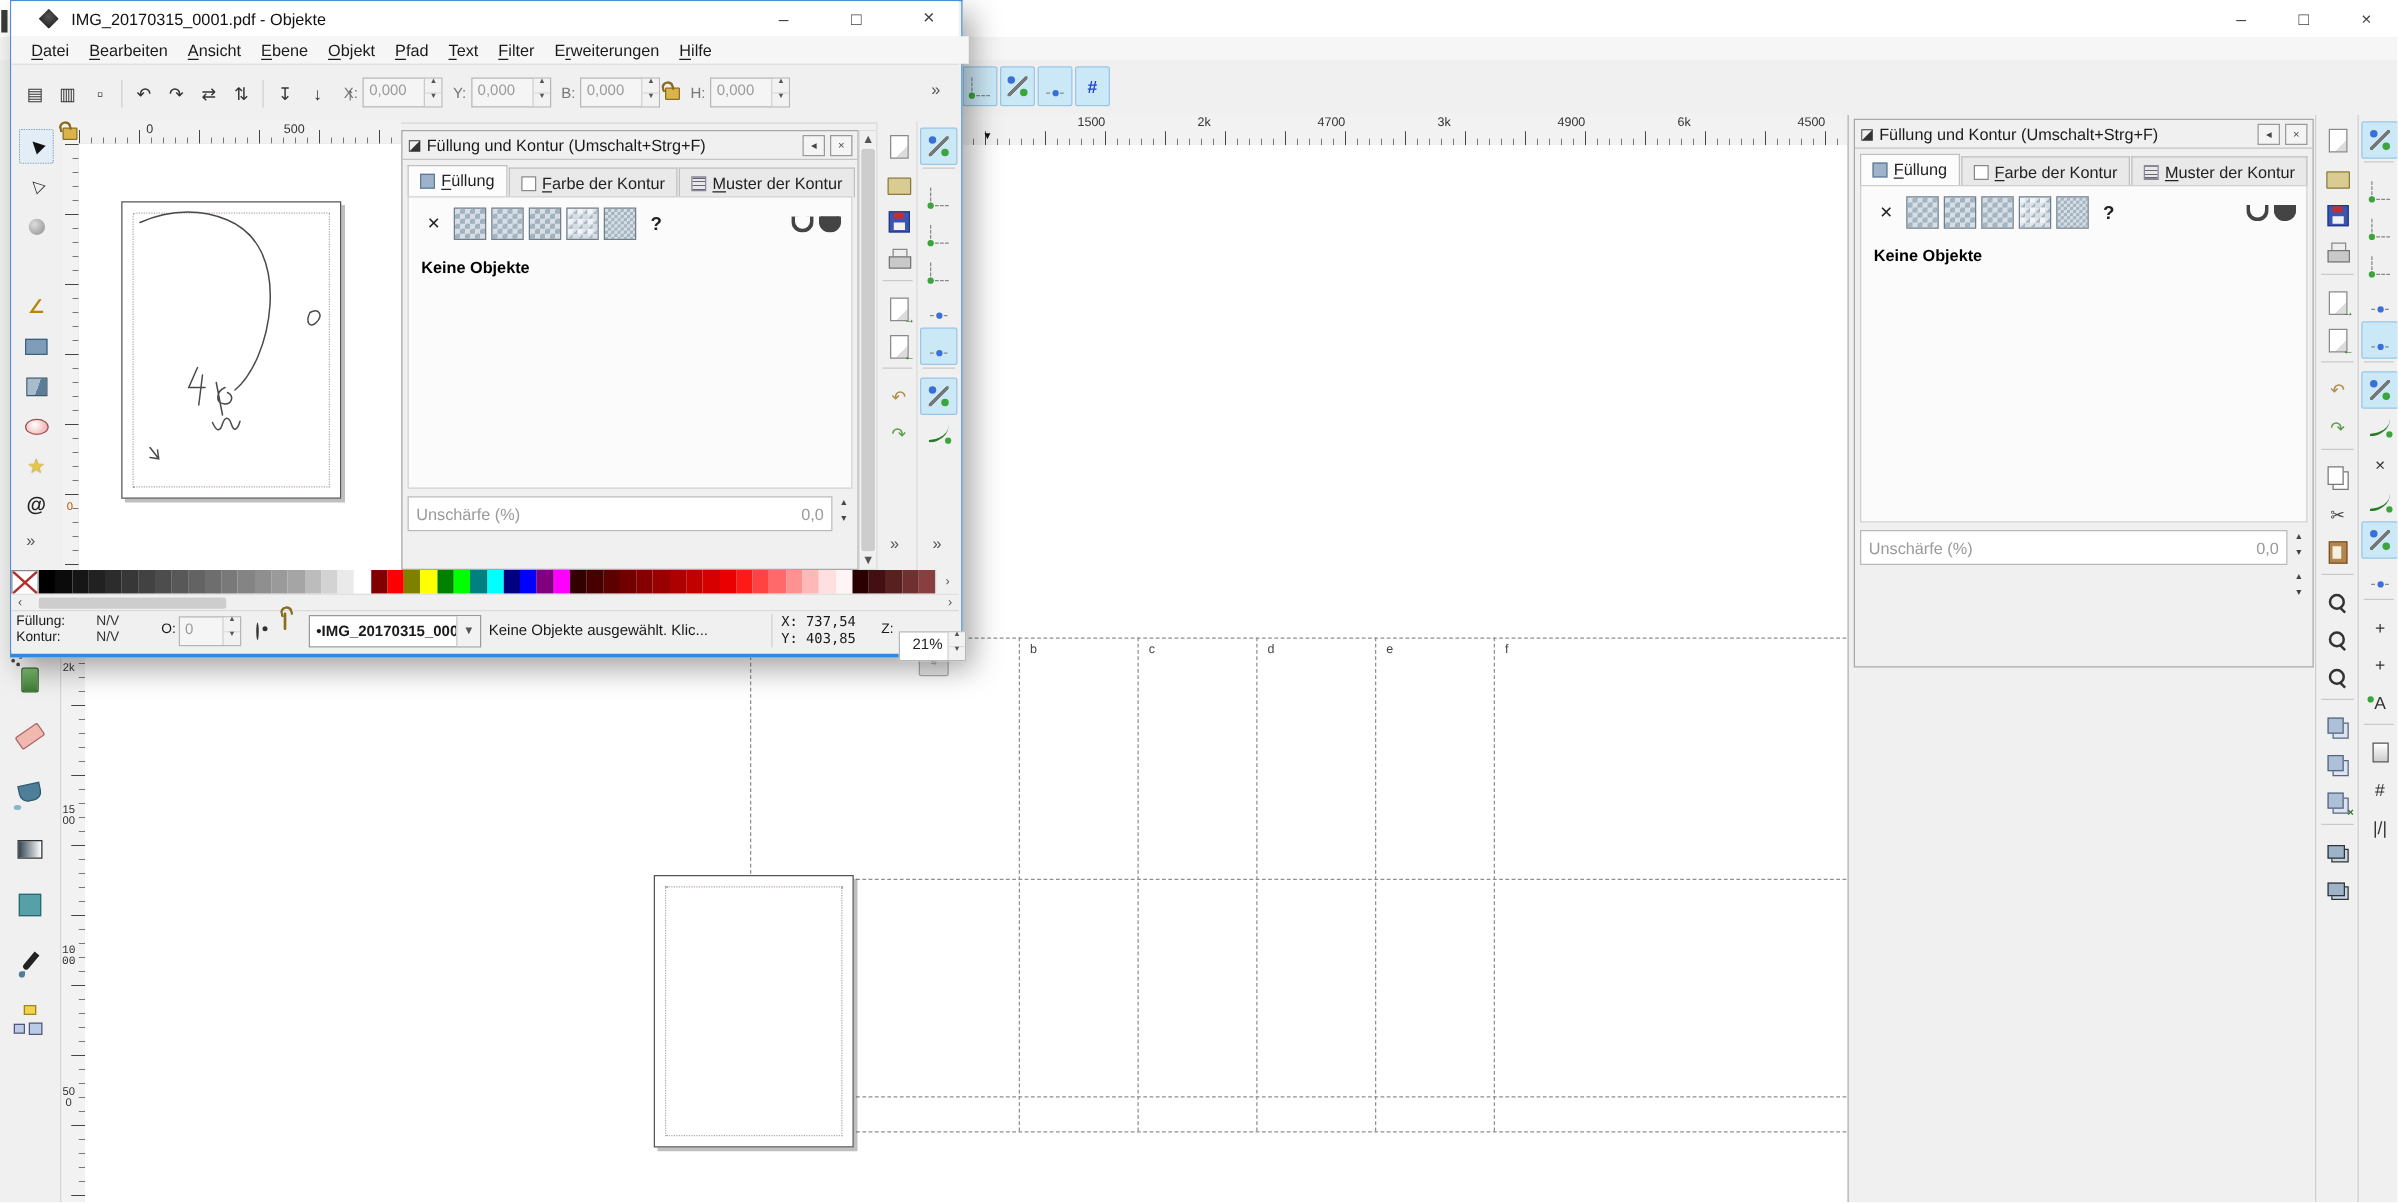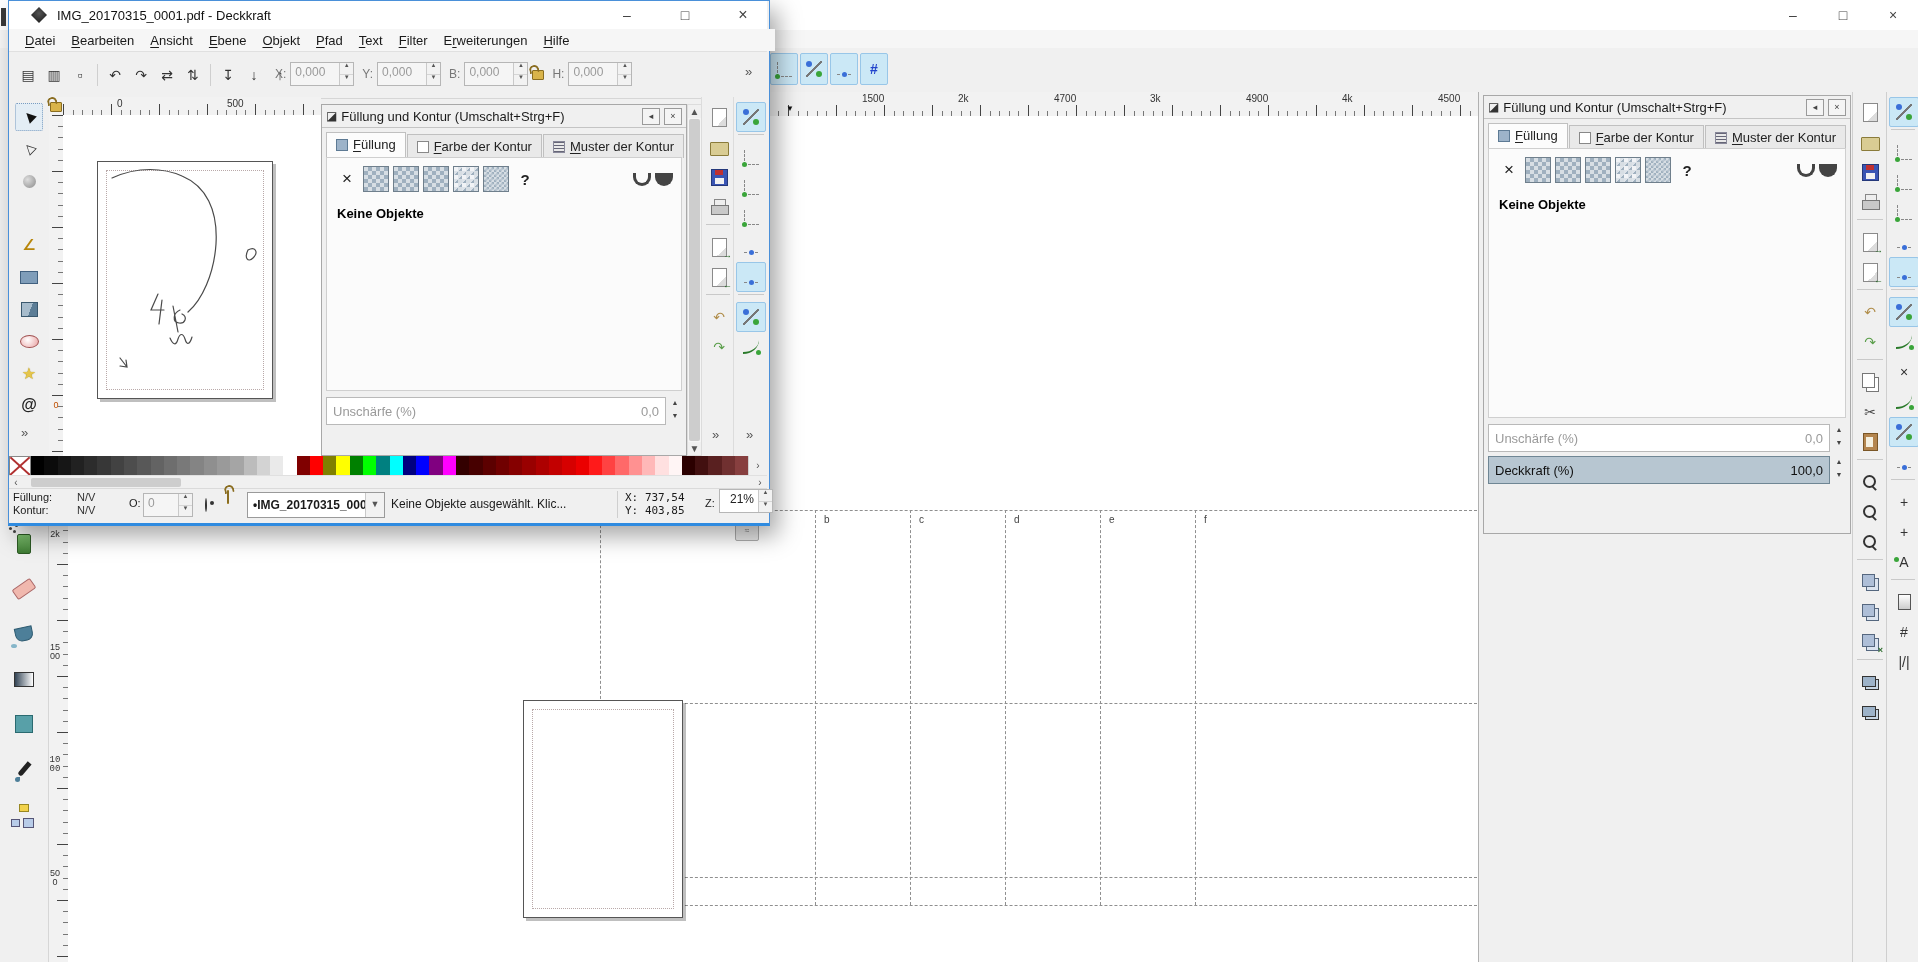--- a/index.html
+++ b/index.html
@@ -178,21 +178,21 @@
 
     <div class="abs ruler" id="mw-hruler" style="left:68px;top:92px;width:1410px;height:24px;border-bottom:1px solid #bdbdbd;">
       <div class="h-ticks-s"></div>
         <div class="h-ticks-b"></div>
       <div class="abs" style="left:718px;top:12px;font-size:8px;color:#111;">▼</div>
     <span class="rlabel" style="left: 794px;">1500</span>
         <span class="rlabel" style="left: 890px;">2k</span>
         <span class="rlabel" style="left: 986px;">4700</span>
         <span class="rlabel" style="left: 1082px;">3k</span>
         <span class="rlabel" style="left: 1178px;">4900</span>
-        <span class="rlabel" style="left: 1274px;">4k</span>
+        <span class="rlabel" style="left: 1274px;">6k</span>
         <span class="rlabel" style="left: 1370px;">4500</span>
       </div>
 
     <div class="abs ruler" id="mw-vruler" style="left:48px;top:116px;width:20px;height:846px;border-right:1px solid #bdbdbd;">
       <div class="v-ticks-s"></div>
         <div class="v-ticks-b"></div>
     <span class="rlabel-v" style="top: 414px;">2k</span>
         <span class="rlabel-v" style="top: 527px;">1500</span>
         <span class="rlabel-v" style="top: 640px; font-family: Liberation Mono, monospace;">1000</span>
         <span class="rlabel-v" style="top: 753px;">500</span>
@@ -272,24 +272,20 @@
           <div class="fillmsg" style="position:absolute;left:10px;top:48px;">Keine Objekte</div>
         </div>
         <div class="entry-row" style="top:328px;">
           <span class="lbl">Unschärfe (%)</span>
           <span class="v">0,0</span>
         </div>
         <div class="row-arrows" style="top:328px;">
             <div>▲</div>
             <div>▼</div>
           </div>
-        <div class="entry-row slider" style="top:360px;">
-          <span class="lbl">Deckkraft (%)</span>
-          <span class="v">100,0</span>
-        </div>
         <div class="row-arrows" style="top:360px;">
             <div>▲</div>
             <div>▼</div>
           </div>
       </div>
     </div>
 
     <div class="abs chrome" id="mw-commands" style="left:1852px;top:92px;width:34px;height:870px;border-left:1px solid #cfcfcf;">
         <div class="icon-row" style="position: absolute; left: 2px; top: 4px;">
           <span class="ci-new"></span>
@@ -424,21 +420,21 @@
           <span class="si-guides"></span>
           <span class="gl">|/|</span>
         </div>
       </div>
   </div>
 
   <div class="abs" id="sw" style="left:8px;top:0;width:760px;height:522px;background:#f0f0f0;border:1px solid #4a90d9;border-bottom:3px solid #2f8be0;box-shadow:8px 10px 22px rgba(0,0,0,.35);z-index:50;">
 
     <div class="abs" style="left:0;top:0;width:758px;height:28px;background:#fff;display:flex;align-items:center;">
       <span class="abs" style="left:22px;top:6px;width:16px;height:16px;background:radial-gradient(circle at 50% 40%,#555,#111);clip-path:polygon(50% 0,100% 50%,50% 100%,0 50%);"></span>
-      <span style="margin-left:48px;font-size:13px;color:#111;">IMG_20170315_0001.pdf - Deckkraft</span>
+      <span style="margin-left:48px;font-size:13px;color:#111;">IMG_20170315_0001.pdf - Objekte</span>
       <div class="abs win-btn" style="left:596px;top:0;width:44px;height:28px;">–</div>
       <div class="abs win-btn" style="left:654px;top:0;width:44px;height:28px;">□</div>
       <div class="abs win-btn" style="left:712px;top:0;width:44px;height:28px;font-size:16px;">×</div>
     </div>
 
     <div class="abs" id="sw-menubar" style="left:0;top:28px;width:758px;height:22px;background:#f6f6f6;display:flex;align-items:center;padding-left:8px;">
         <span class="menu-item"><u>D</u>atei</span>
         <span class="menu-item"><u>B</u>earbeiten</span>
         <span class="menu-item"><u>A</u>nsicht</span>
         <span class="menu-item"><u>E</u>bene</span>
@@ -753,21 +749,21 @@
         <span style="flex:1;padding-left:5px;font-weight:bold;font-size:12px;white-space:nowrap;overflow:hidden;">•IMG_20170315_0001</span>
         <span style="width:18px;text-align:center;border-left:1px solid #c9c9c9;background:#f2f2f2;align-self:stretch;line-height:22px;font-size:9px;color:#555;">▼</span>
       </div>
       <div class="abs" style="left:382px;top:8px;width:220px;font-size:12px;white-space:nowrap;overflow:hidden;">Keine Objekte ausgewählt. Klic...</div>
       <div class="abs" style="left:608px;top:2px;width:1px;height:27px;background:#cfcfcf;"></div>
       <div class="abs" style="left:616px;top:2px;line-height:13px;font-family:'DejaVu Sans Mono',monospace;font-size:11px;">
         <div><span>X:</span> <span>737,54</span></div>
         <div><span>Y:</span> <span>403,85</span></div>
       </div>
       <div class="abs" style="left:696px;top:8px;">Z:</div>
-      <div class="abs spin" style="left:710px;top:0;">
+      <div class="abs spin" style="left:710px;top:16px;">
         <span class="val" style="min-width:30px;text-align:right;">21%</span>
         <span class="arrows">
             <div>▲</div>
             <div>▼</div>
           </span>
       </div>
     </div>
   </div>
 </div>
 

